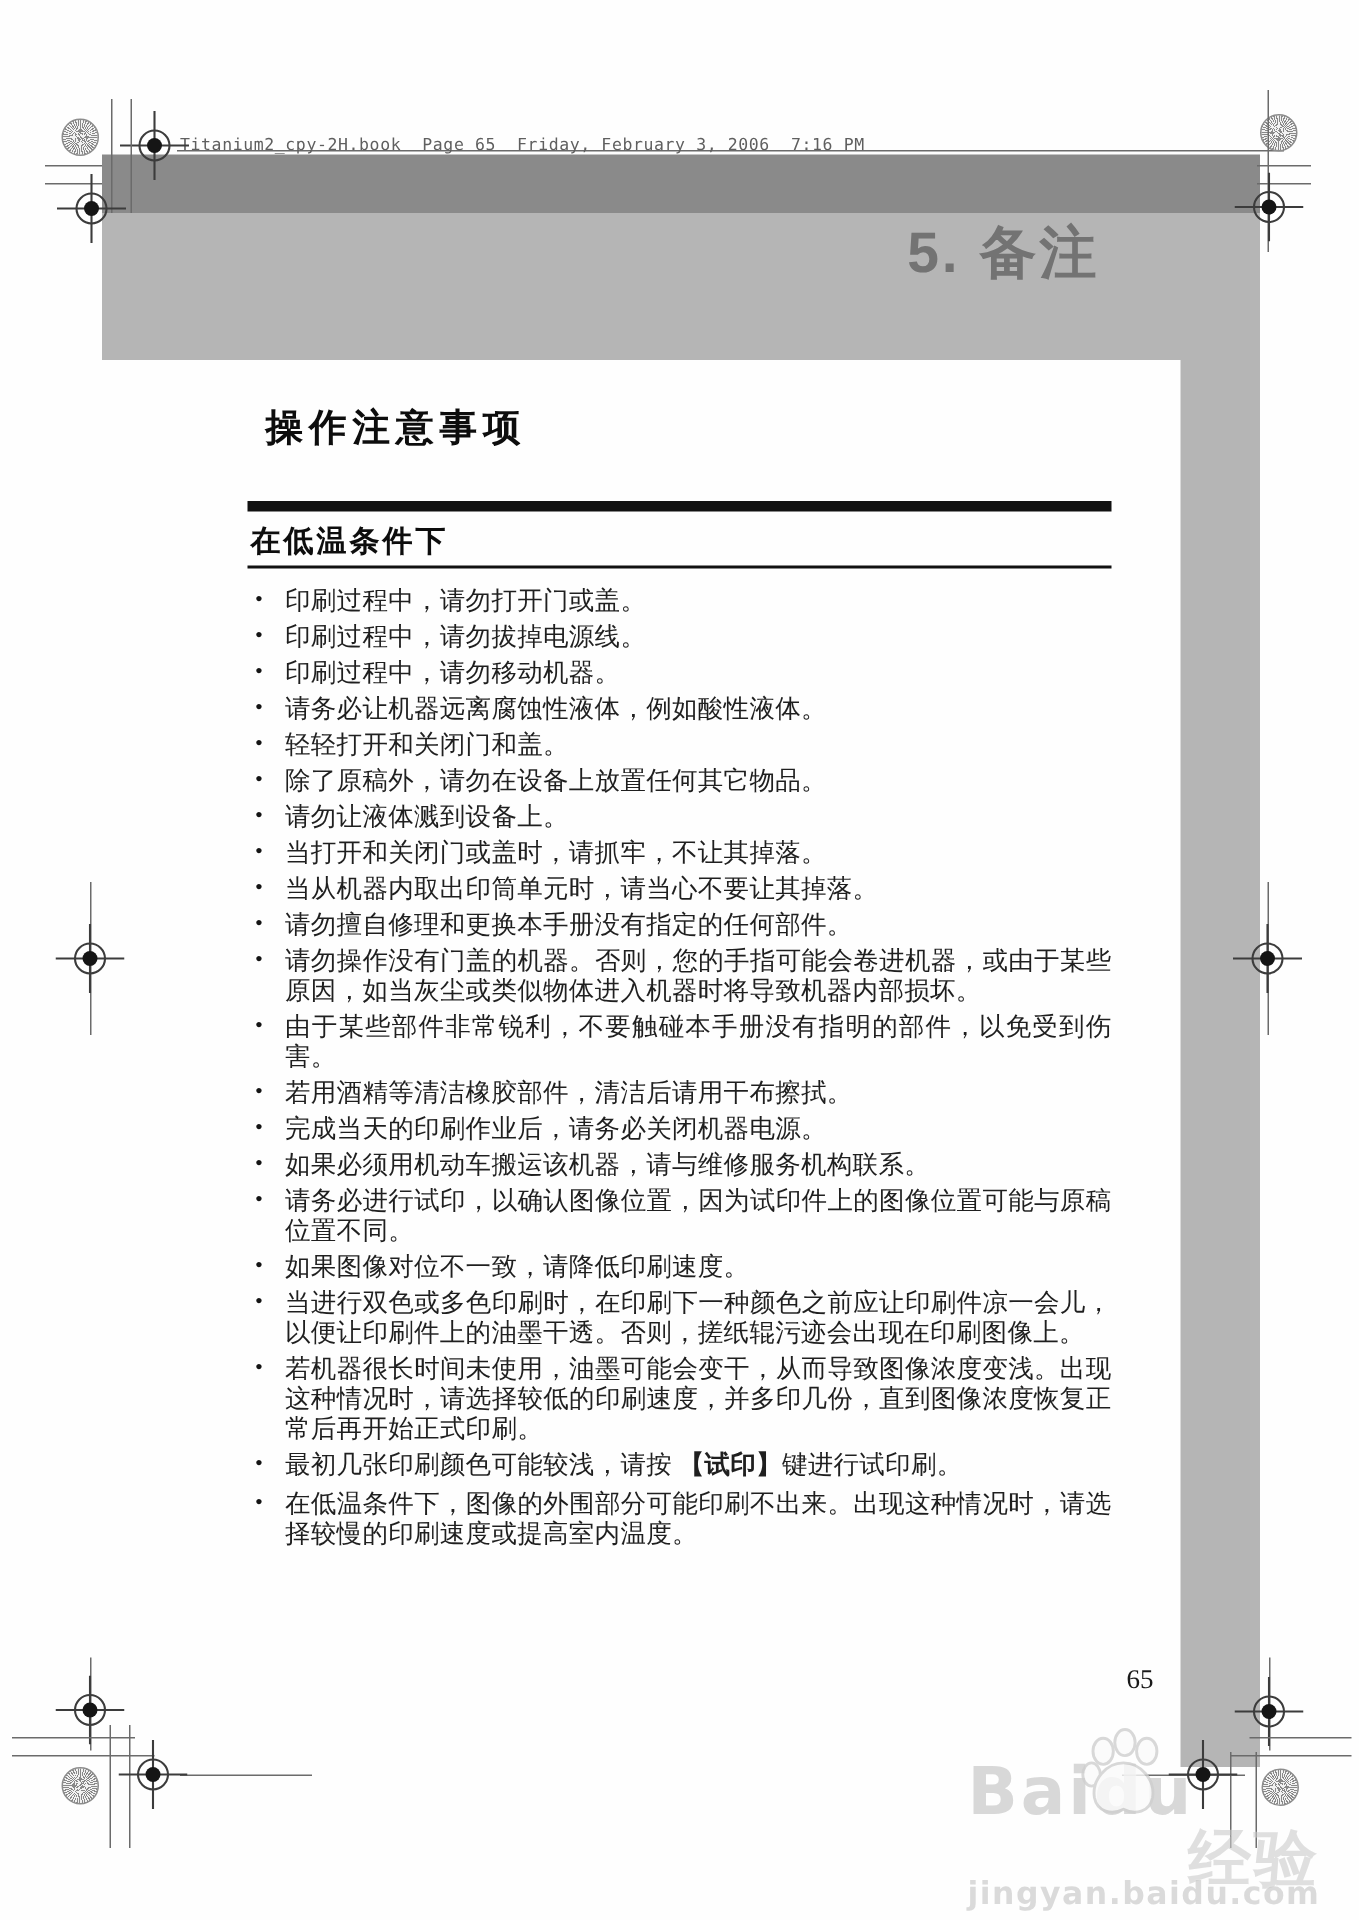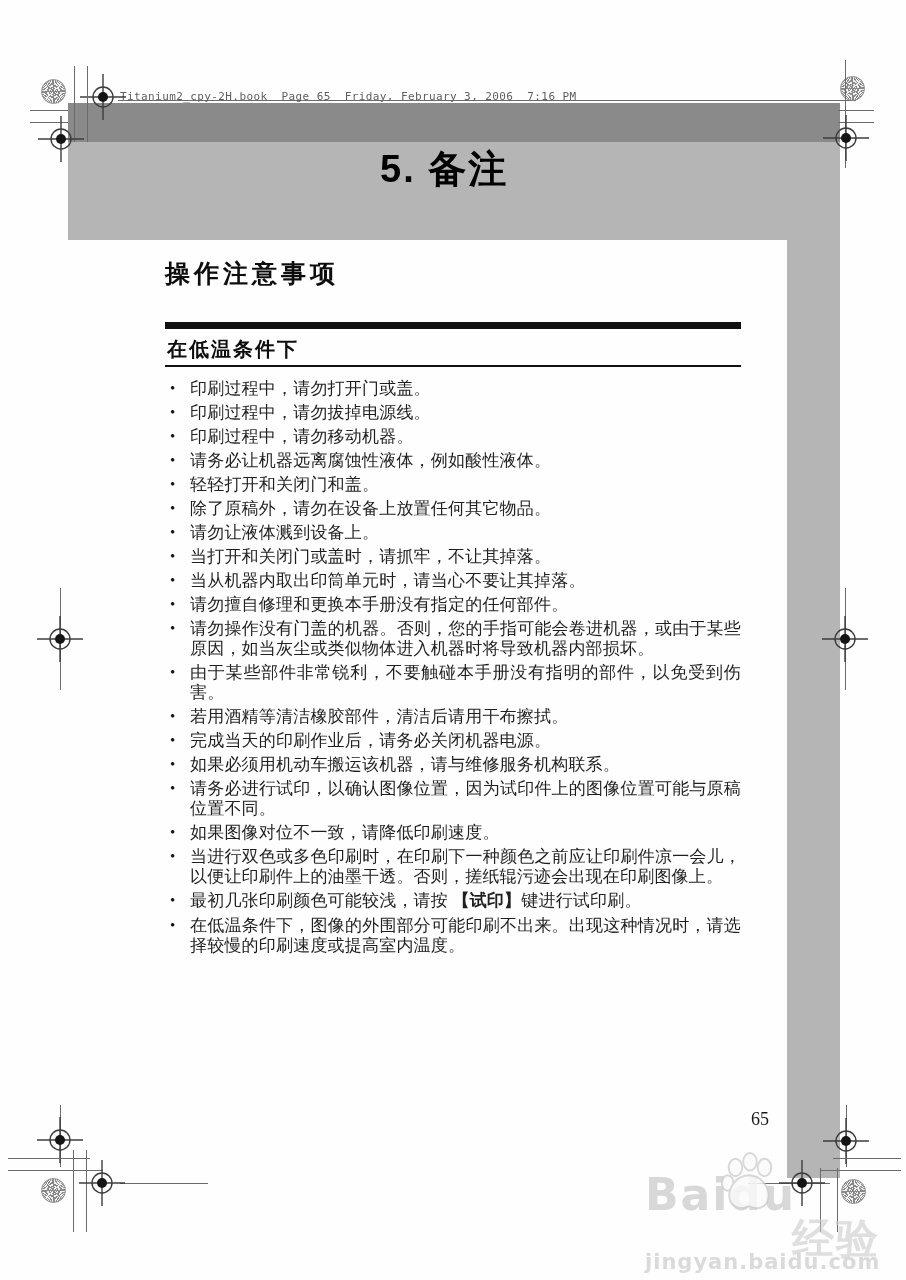--- a/index.html
+++ b/index.html
@@ -34,26 +34,26 @@
   .reg line{stroke:#3c3c3c;stroke-width:1.4;}
   .reg circle.ring{fill:none;stroke:#3c3c3c;stroke-width:1.4;}
   .reg circle.dot{fill:#151515;}
 
   
   .pinwheel{position:absolute;width:25px;height:25px;border-radius:50%;
     background:repeating-conic-gradient(#898989 0 4deg,#f2f2f2 4deg 9deg);
     border:1px solid #8d8d8d;box-sizing:border-box;}
 
   
-  .chapter-title{position:absolute;left:380px;top:146px;width:365px;
-    font:700 38px/46px "Liberation Sans",sans-serif;color:#000000;letter-spacing:2px;}
+  .chapter-title{position:absolute;left:368px;top:146px;width:365px;text-align:right;
+    font:700 38px/46px "Liberation Sans",sans-serif;color:#737373;letter-spacing:2px;}
 
   
   .content{position:absolute;left:165px;top:256px;width:576px;color:var(--body-text);}
-  .section-title{font:700 25px/34px "Liberation Sans",sans-serif;color:#0d0d0d;letter-spacing:4px;margin:0;}
+  .section-title{font:700 25px/34px "Liberation Sans",sans-serif;color:#0d0d0d;letter-spacing:4px;margin:12px;}
   .rule-thick{height:7px;background:var(--rule);margin-top:32px;}
   .subsection-title{font:700 20px/27px "Liberation Sans",sans-serif;color:#0d0d0d;letter-spacing:2px;margin:7px 0 0 2px;}
   .rule-thin{height:2px;background:var(--rule);margin-top:2px;}
   ul.precautions{list-style:none;margin:12px 0 0 0;padding:0;}
   ul.precautions li{position:relative;padding-left:25px;margin-bottom:4px;
     font:17px/20px "Liberation Serif","DejaVu Serif",serif;text-align:justify;letter-spacing:.2px;}
   ul.precautions li::before{content:"•";position:absolute;left:5px;top:-1px;font-size:15px;color:#141414;}
   ul.precautions li b{font-family:Liberation Mono, monospace;font-weight:700;}
 
   
@@ -144,20 +144,21 @@
         <li><span>当从机器内取出印筒单元时，请当心不要让其掉落。</span></li>
         <li><span>请勿擅自修理和更换本手册没有指定的任何部件。</span></li>
         <li><span>请勿操作没有门盖的机器。否则，您的手指可能会卷进机器，或由于某些原因，如当灰尘或类似物体进入机器时将导致机器内部损坏。</span></li>
         <li><span>由于某些部件非常锐利，不要触碰本手册没有指明的部件，以免受到伤害。</span></li>
         <li><span>若用酒精等清洁橡胶部件，清洁后请用干布擦拭。</span></li>
         <li><span>完成当天的印刷作业后，请务必关闭机器电源。</span></li>
         <li><span>如果必须用机动车搬运该机器，请与维修服务机构联系。</span></li>
         <li><span>请务必进行试印，以确认图像位置，因为试印件上的图像位置可能与原稿位置不同。</span></li>
         <li><span>如果图像对位不一致，请降低印刷速度。</span></li>
         <li><span>当进行双色或多色印刷时，在印刷下一种颜色之前应让印刷件凉一会儿，以便让印刷件上的油墨干透。否则，搓纸辊污迹会出现在印刷图像上。</span></li>
+        <li><span>若机器很长时间未使用，油墨可能会变干，从而导致图像浓度变浅。出现这种情况时，请选择较低的印刷速度，并多印几份，直到图像浓度恢复正常后再开始正式印刷。</span></li>
         <li><span>最初几张印刷颜色可能较浅，请按 </span><b>【试印】</b><span>键进行试印刷。</span></li>
         <li><span>在低温条件下，图像的外围部分可能印刷不出来。出现这种情况时，请选择较慢的印刷速度或提高室内温度。</span></li>
       </ul>
   </div>
 
   <div class="page-number">65</div>
 
   <div class="crop v" style="left:60px;top:1105px;height:62px;"></div>
   <svg class="reg" style="left:37px;top:1117px;" viewBox="0 0 46 46">
     <line x1="0" y1="23" x2="46" y2="23"></line>

